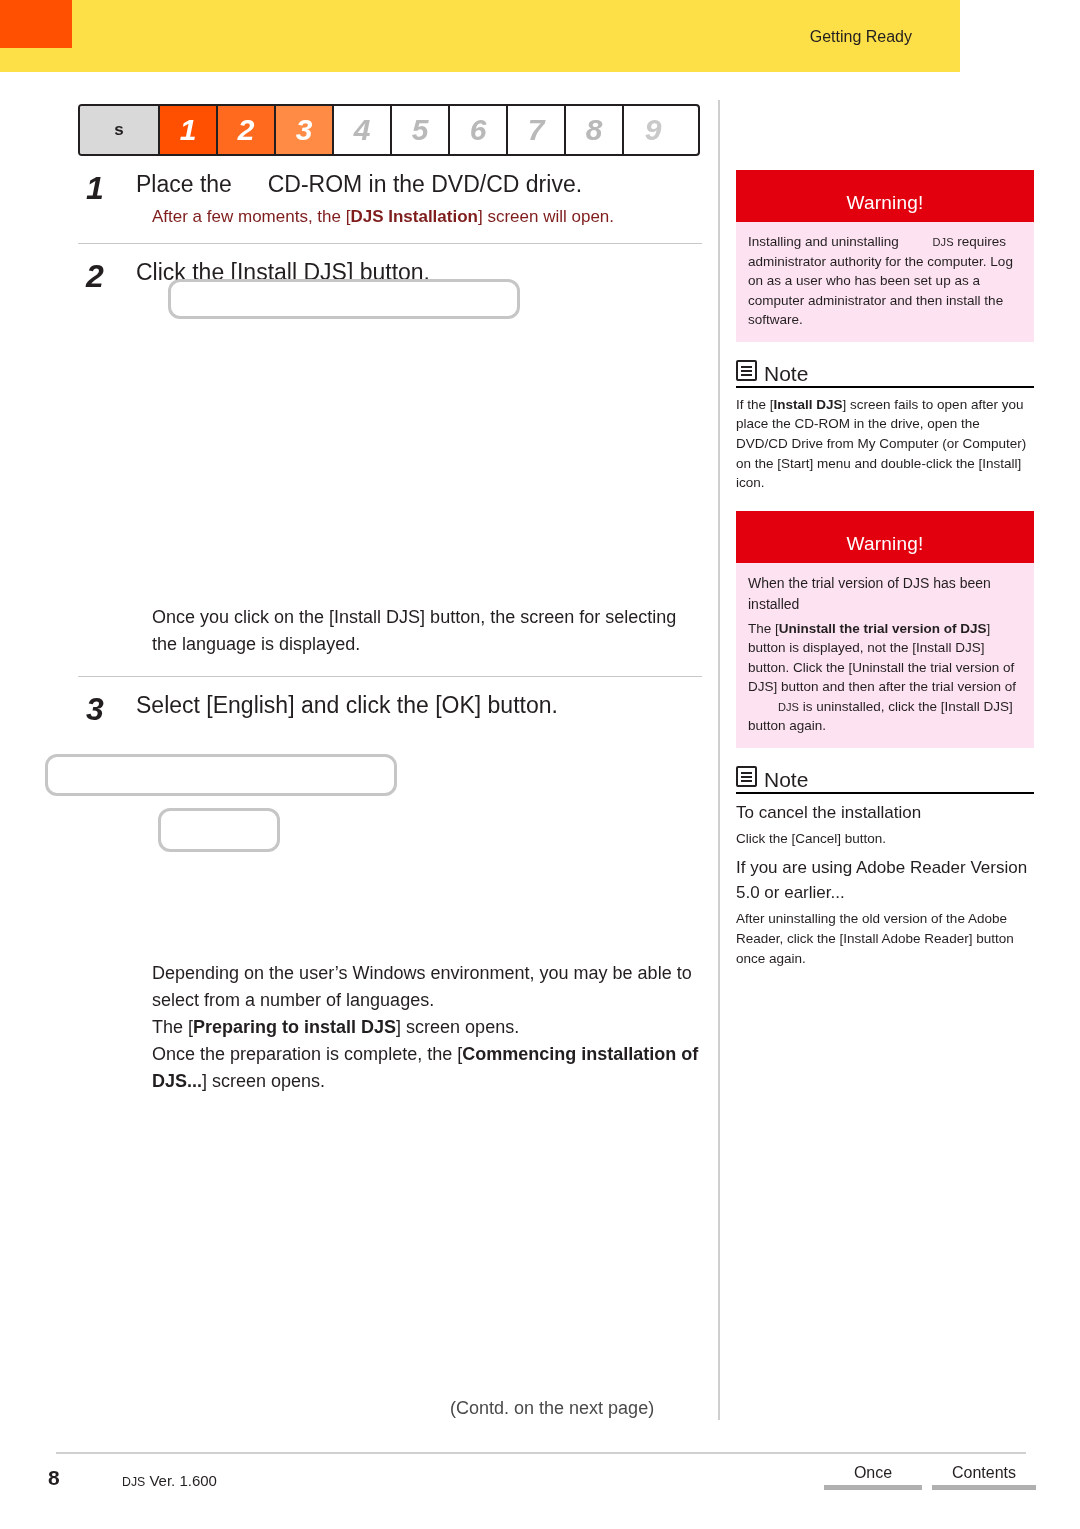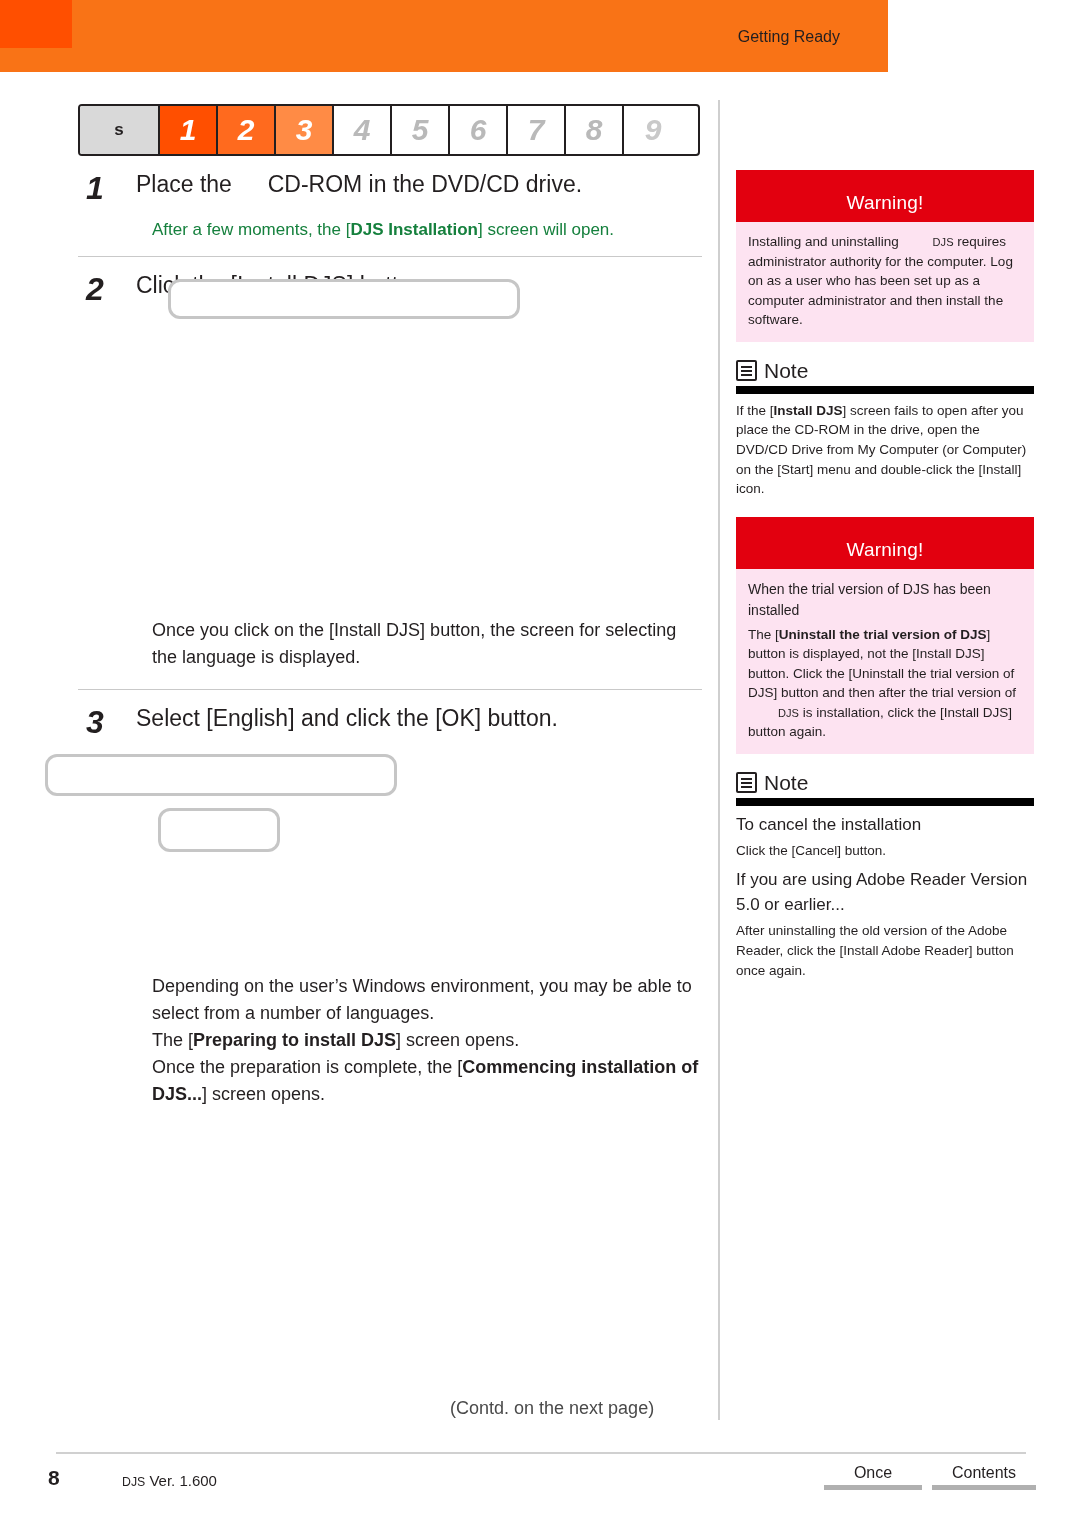--- a/index.html
+++ b/index.html
@@ -13,23 +13,23 @@
     font-family: "Liberation Sans", sans-serif;
     color: #231f20;
     position: relative;
     overflow: hidden;
   }
 
   
   .header {
     position: absolute;
     left: 0; top: 0;
-    width: 888px;
+    width: 960px;
     height: 72px;
-    background: #f97316;
+    background: #fde047;
   }
   .header-orange-block {
     position: absolute;
     left: 0; top: 0;
     width: 72px;
     height: 48px;
     background: #ff4f00;
   }
   .header-title {
     position: absolute;
@@ -110,24 +110,24 @@
     color: #231f20;
   }
   .step-head {
     margin-left: 58px;
     font-size: 23px;
     color: #231f20;
     line-height: 1.25;
   }
   .step-sub {
     margin-left: 74px;
-    margin-top: 19px;
+    margin-top: 6px;
     font-size: 17px;
     line-height: 1.4;
-    color: #15803d;
+    color: #7f1d1d;
   }
   .hr {
     height: 1px;
     background: #c9c9c9;
     margin: 14px 0 14px 0;
     width: 624px;
   }
   .body-text {
     margin-left: 74px;
     font-size: 18px;
@@ -171,23 +171,23 @@
     color: #231f20;
   }
   .warn-body .big {
     font-size: 14px;
     line-height: 1.5;
     display: block;
     margin-bottom: 4px;
   }
   .note-head {
     display: flex;
-    align-items: flex-start;
+    align-items: flex-end;
     gap: 7px;
-    border-bottom: 8px solid #000000;
+    border-bottom: 2px solid #000000;
     padding-bottom: 2px;
     margin-bottom: 7px;
   }
   .note-icon {
     width: 21px;
     height: 21px;
     border: 2px solid #231f20;
     border-radius: 2px;
     box-sizing: border-box;
     position: relative;
@@ -356,21 +356,21 @@
     </div>
     <div class="note-body"><span>If the [</span><b>Install DJS</b><span>] screen fails to open after you place the CD-ROM in the drive, open the DVD/CD Drive from My Computer (or Computer) on the [Start] menu and double-click the [Install] icon.</span></div>
   </div>
 
   <div class="gap"></div>
 
   <div>
     <div class="warn-title">Warning!</div>
     <div class="warn-body">
       <span class="big">When the trial version of DJS has been installed</span>
-      <span>The [</span><b>Uninstall the trial version of DJS</b><span>] button is displayed, not the [Install DJS] button. Click the [Uninstall the trial version of DJS] button and then after the trial version of </span><span class="small-caps-djs">DJS</span><span> is installation, click the [Install DJS] button again.</span>
+      <span>The [</span><b>Uninstall the trial version of DJS</b><span>] button is displayed, not the [Install DJS] button. Click the [Uninstall the trial version of DJS] button and then after the trial version of </span><span class="small-caps-djs">DJS</span><span> is uninstalled, click the [Install DJS] button again.</span>
     </div>
   </div>
 
   <div class="gap"></div>
 
   <div>
     <div class="note-head">
       <span class="note-icon"></span>
       <span class="note-title">Note</span>
     </div>

